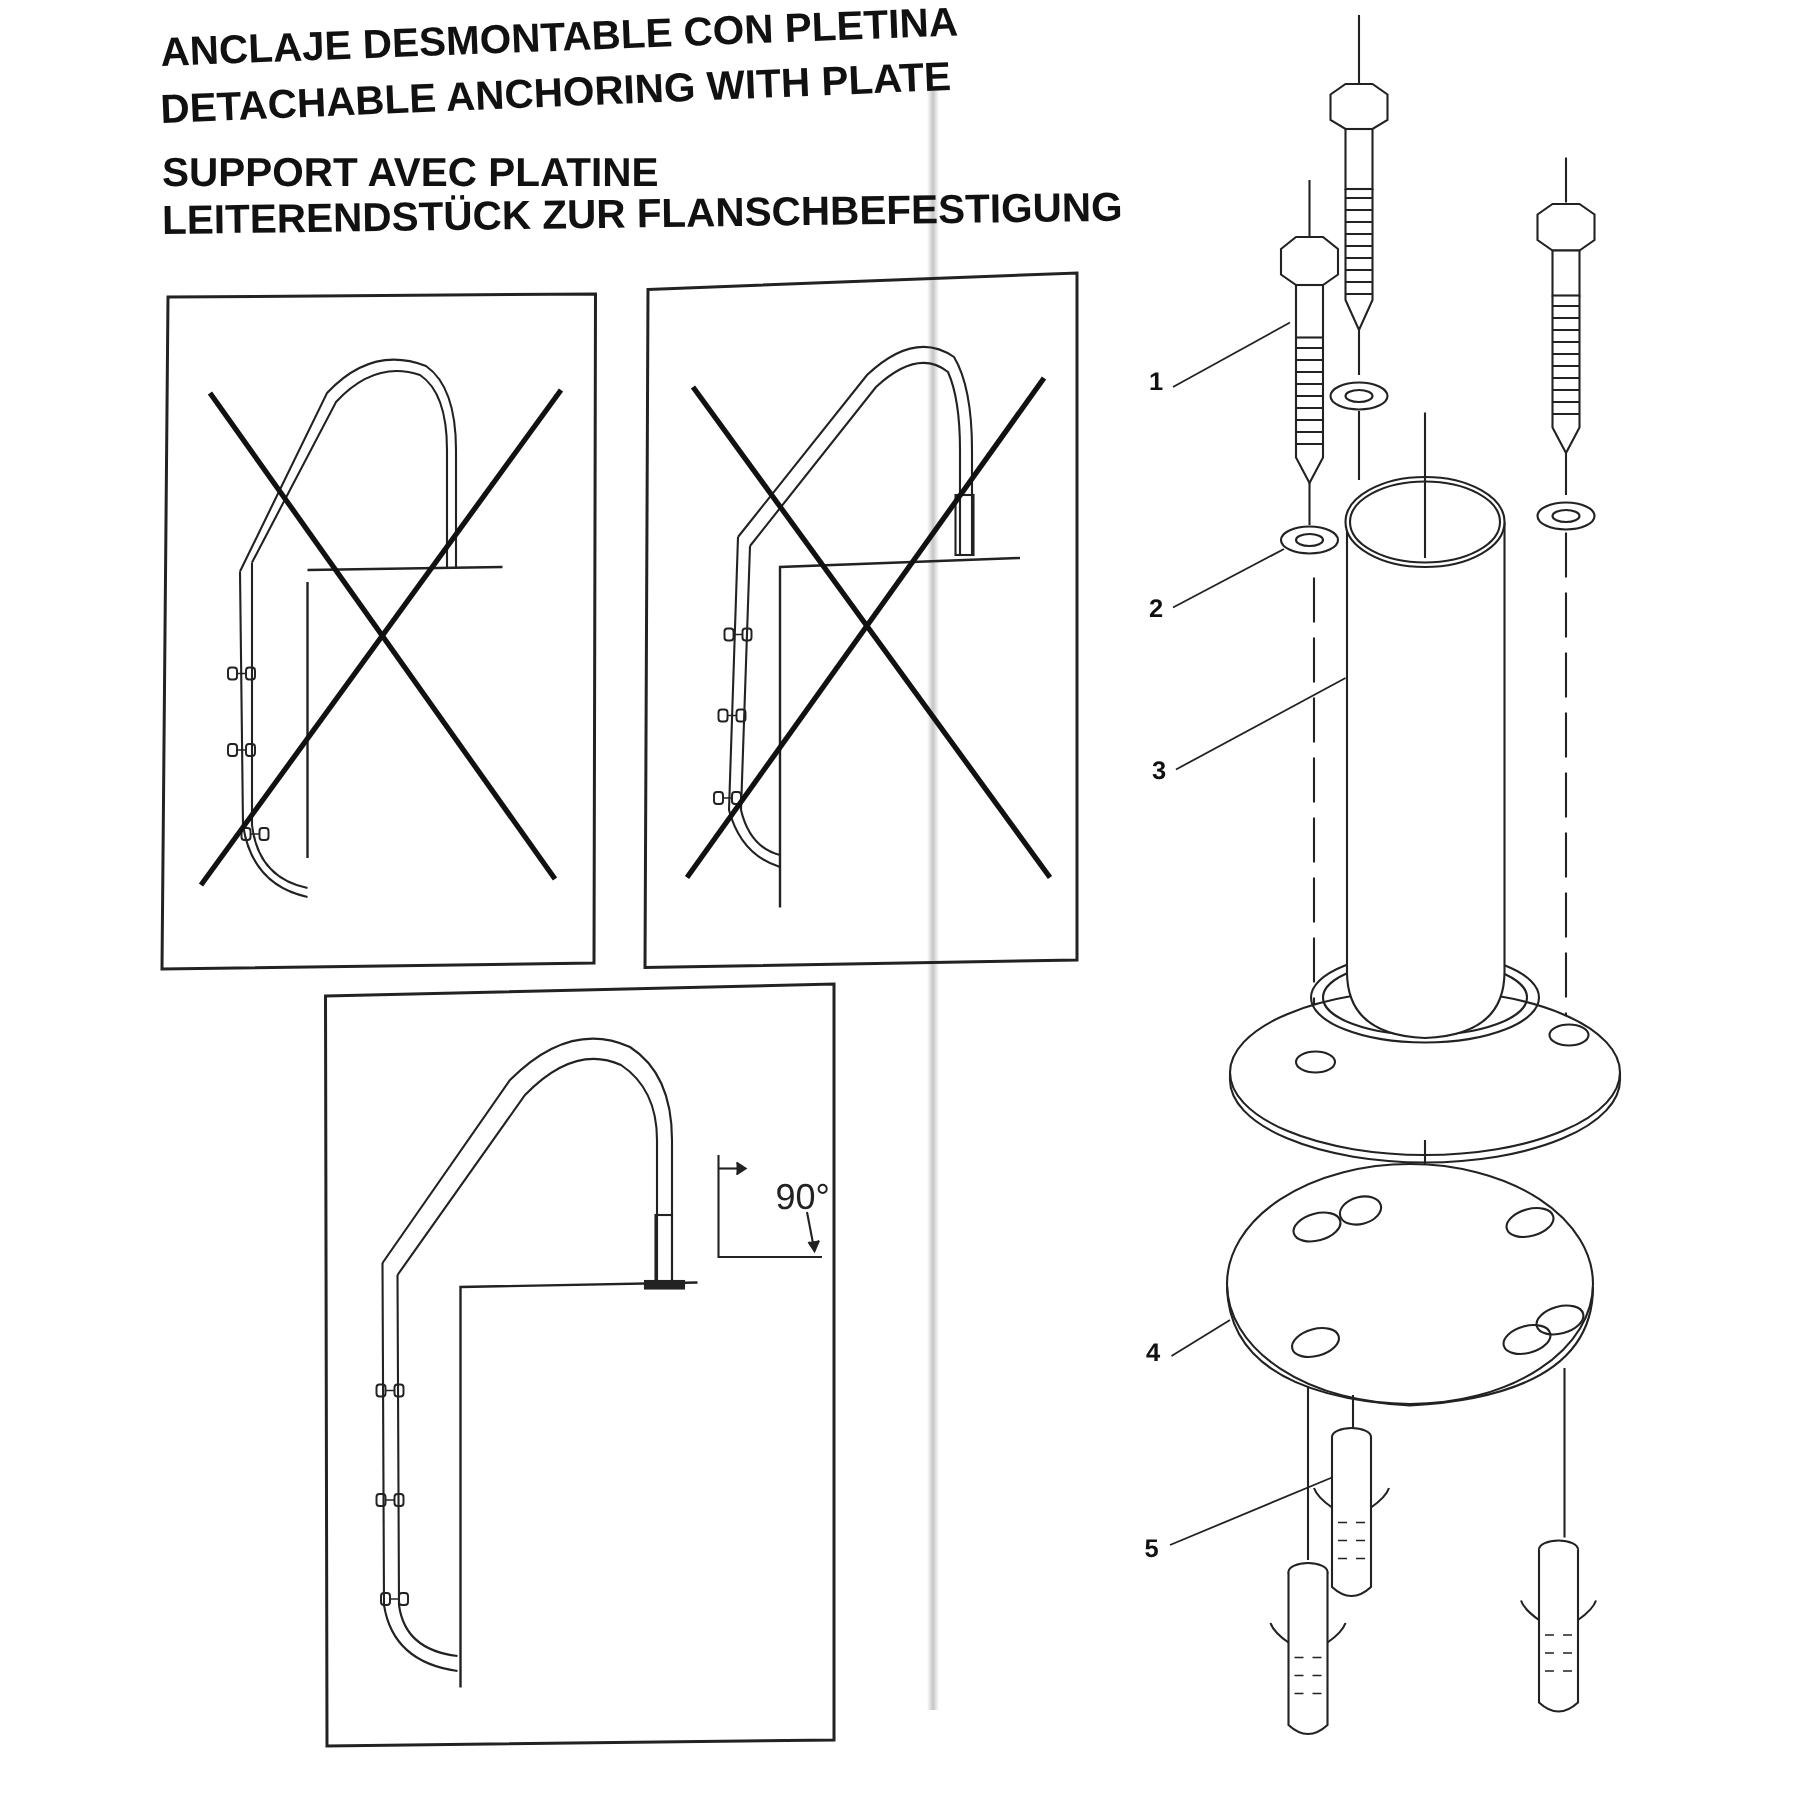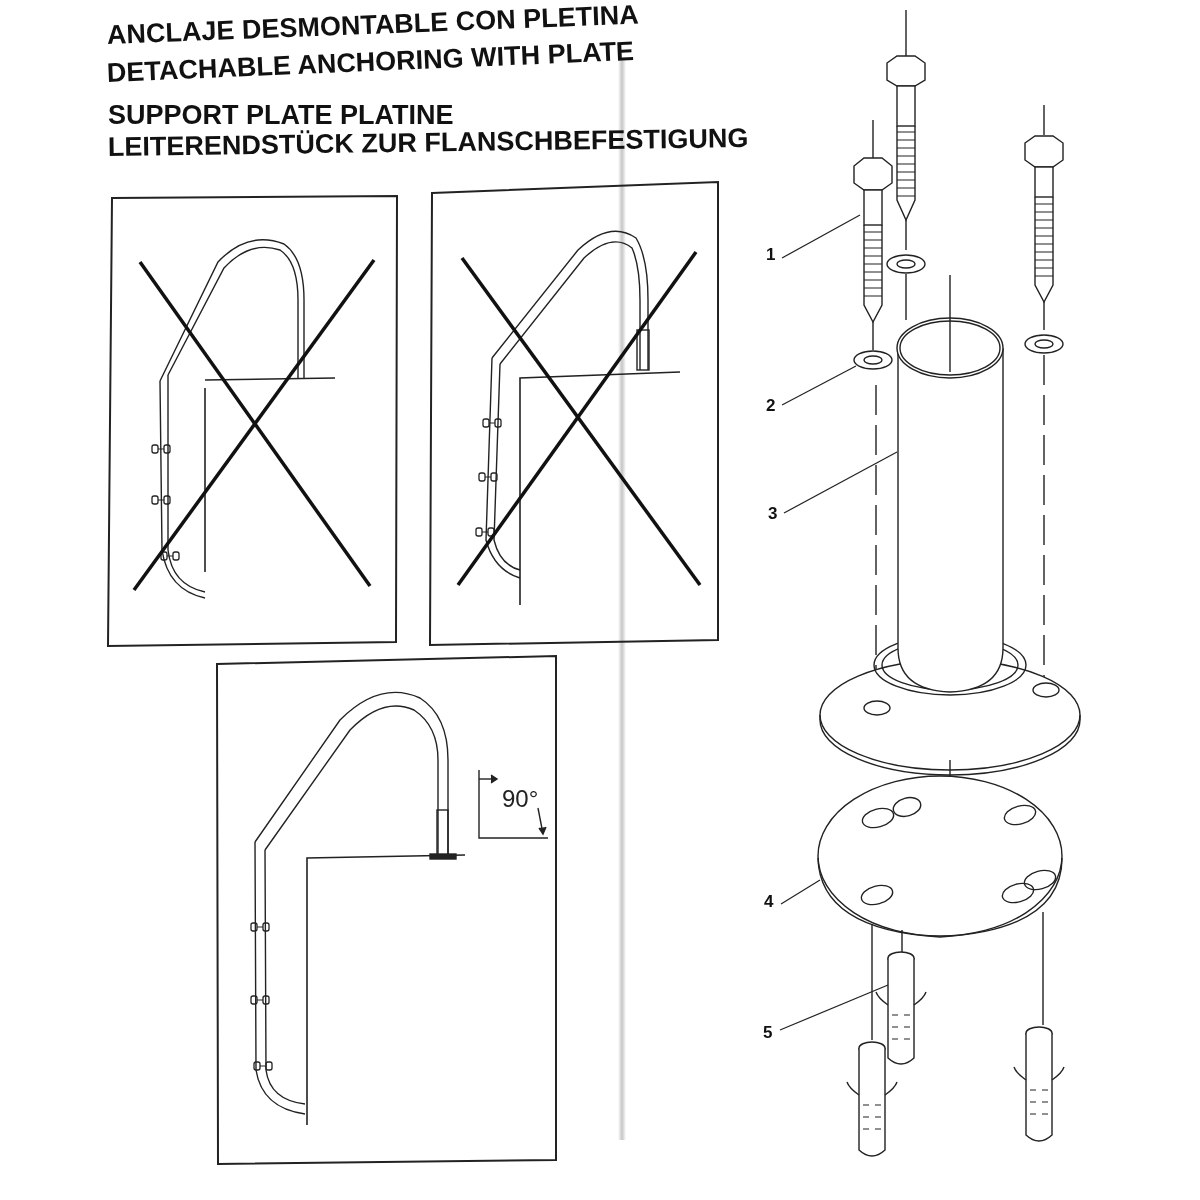--- a/index.html
+++ b/index.html
@@ -17,21 +17,21 @@
   .fold { position: absolute; left: 618px; top: 60px; width: 8px; height: 1080px;
           background: linear-gradient(to right, rgba(255,255,255,0), rgba(90,90,90,0.35), rgba(255,255,255,0)); }
 </style>
 </head>
 <body>
 
 <div class="fold"></div>
 
 <div class="title-line" id="t1">ANCLAJE DESMONTABLE CON PLETINA</div>
 <div class="title-line" id="t2">DETACHABLE ANCHORING WITH PLATE</div>
-<div class="title-line" id="t3">SUPPORT PLATE PLATINE</div>
+<div class="title-line" id="t3">SUPPORT AVEC PLATINE</div>
 <div class="title-line" id="t4">LEITERENDSTÜCK ZUR FLANSCHBEFESTIGUNG</div>
 
 <svg class="art" width="1200" height="1200" viewBox="0 0 1200 1200">
   <defs>
     <g id="clamp">
       <rect x="-9" y="-4" width="6" height="8" rx="2" fill="none" stroke="#222" stroke-width="1.3"></rect>
       <rect x="3" y="-4" width="6" height="8" rx="2" fill="none" stroke="#222" stroke-width="1.3"></rect>
       <line x1="-3" y1="0" x2="3" y2="0" stroke="#222" stroke-width="1"></line>
     </g>
   </defs>
@@ -185,19 +185,19 @@
     <g stroke-width="1.2">
       <line x1="782" y1="258" x2="860" y2="215"></line>
       <line x1="782" y1="405" x2="856" y2="366"></line>
       <line x1="784" y1="513" x2="897" y2="452"></line>
       <line x1="781" y1="904" x2="820" y2="880"></line>
       <line x1="780" y1="1030" x2="888" y2="985"></line>
     </g>
   </g>
 </svg>
 
-<div class="angle-label" style="left:502px; top:785px;">90°</div>
+<div class="angle-label" style="left:517px; top:785px;">90°</div>
 
 <div class="callout" style="left:766px; top:245px;">1</div>
 <div class="callout" style="left:766px; top:396px;">2</div>
 <div class="callout" style="left:768px; top:504px;">3</div>
 <div class="callout" style="left:764px; top:892px;">4</div>
 <div class="callout" style="left:763px; top:1023px;">5</div>
 
 </body></html>

